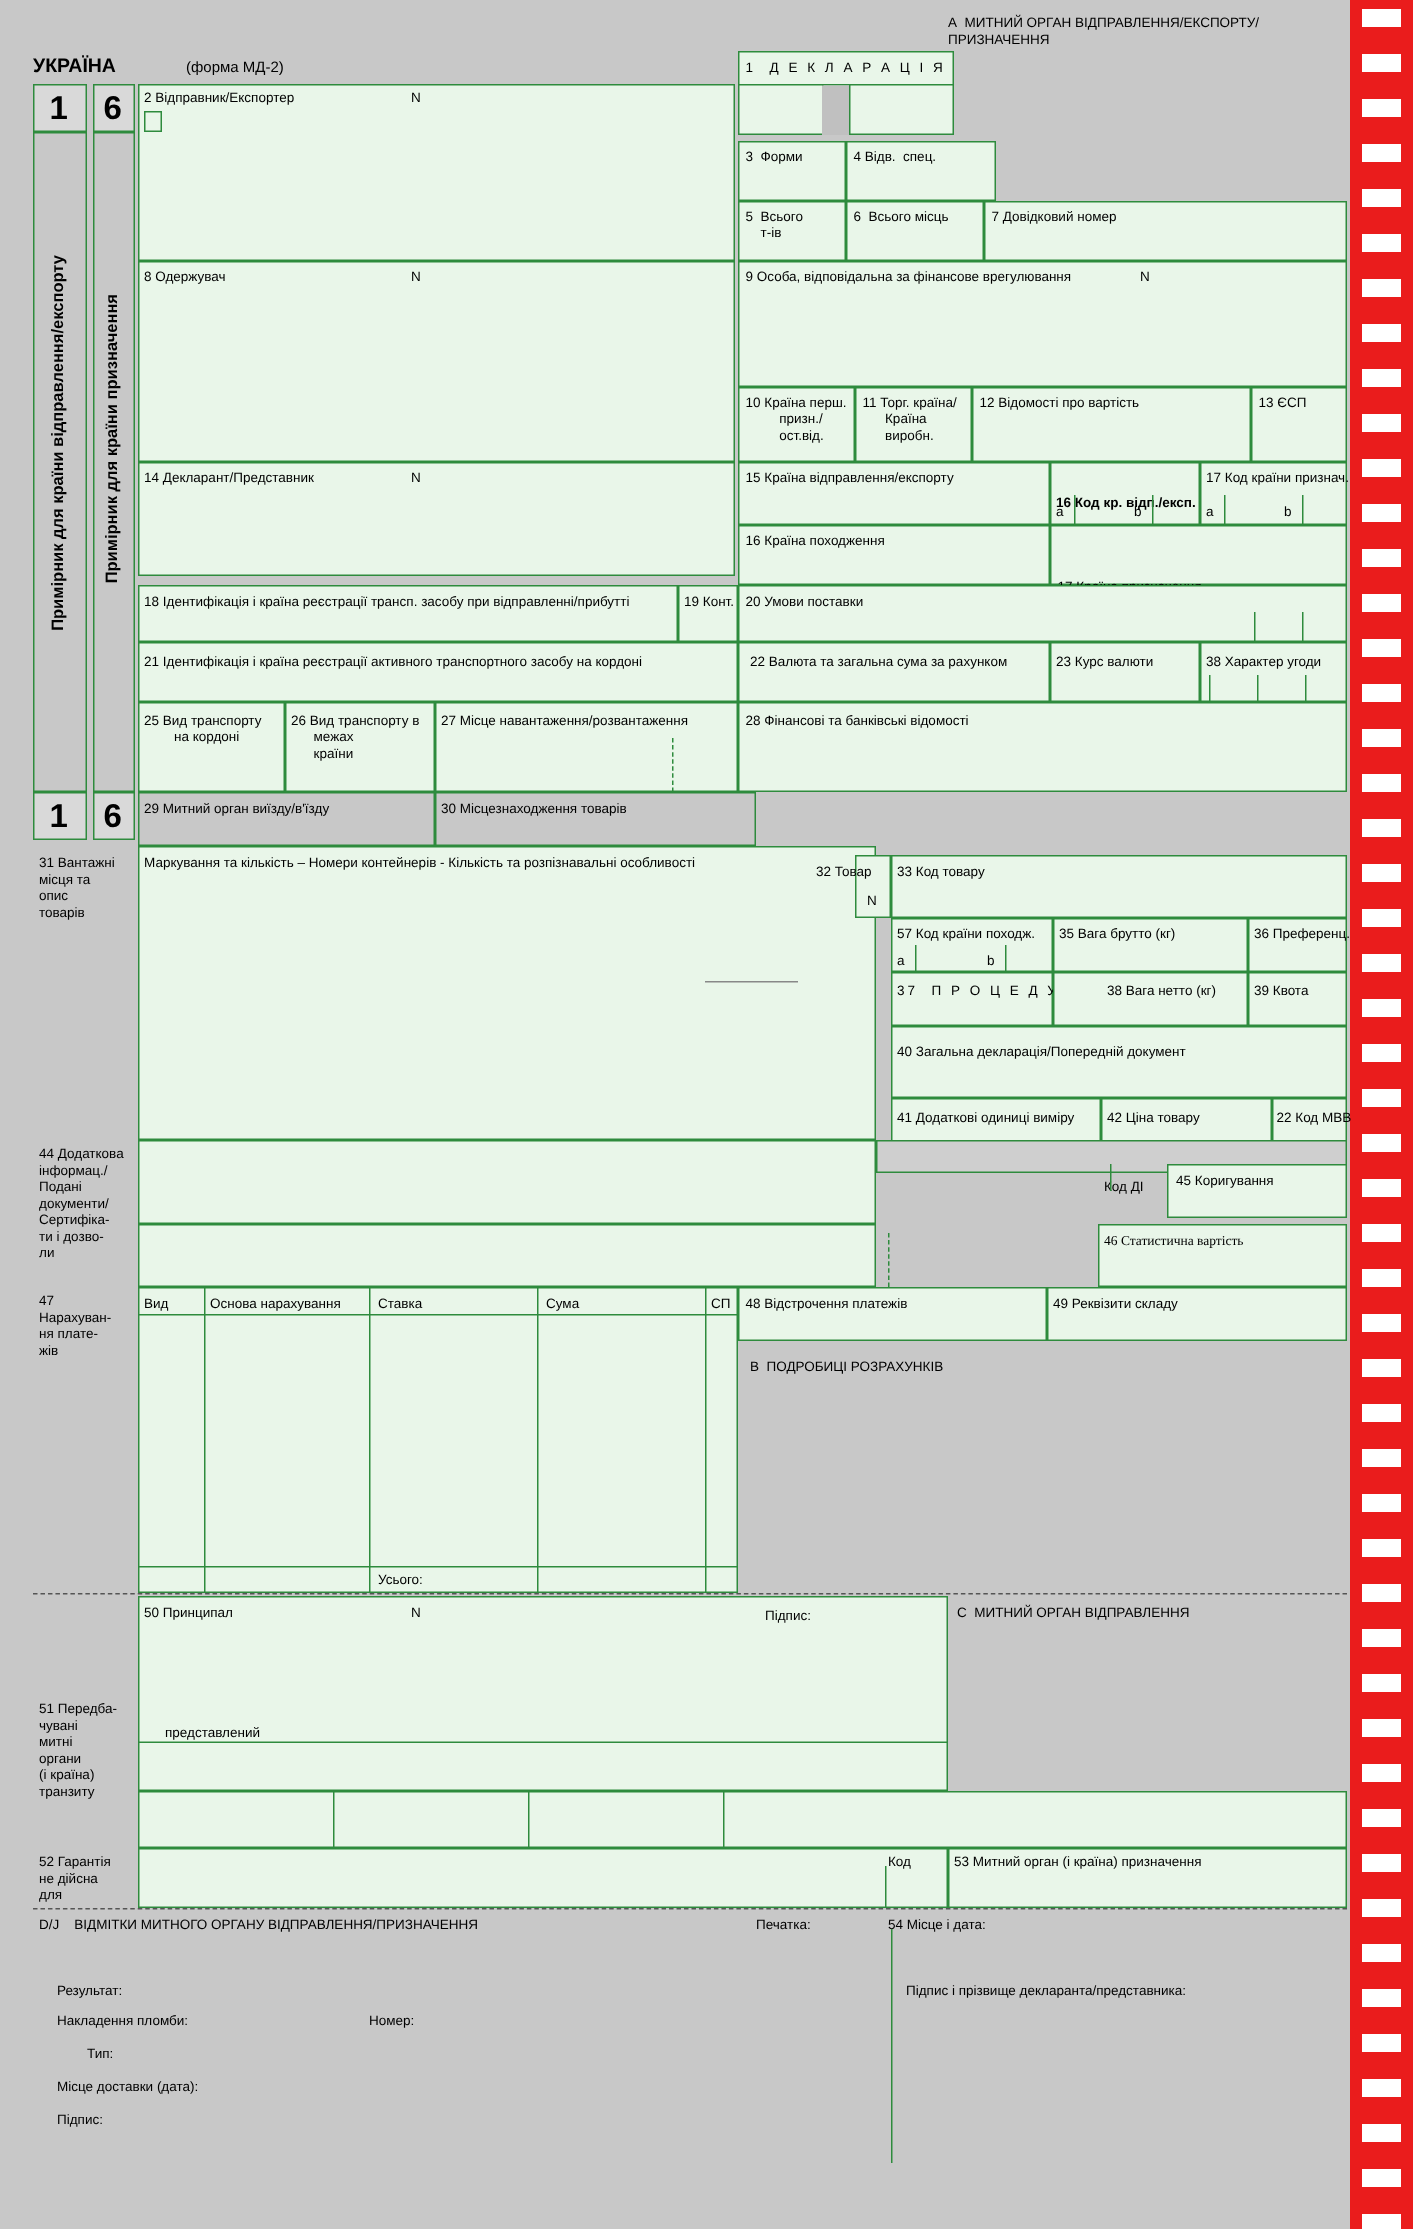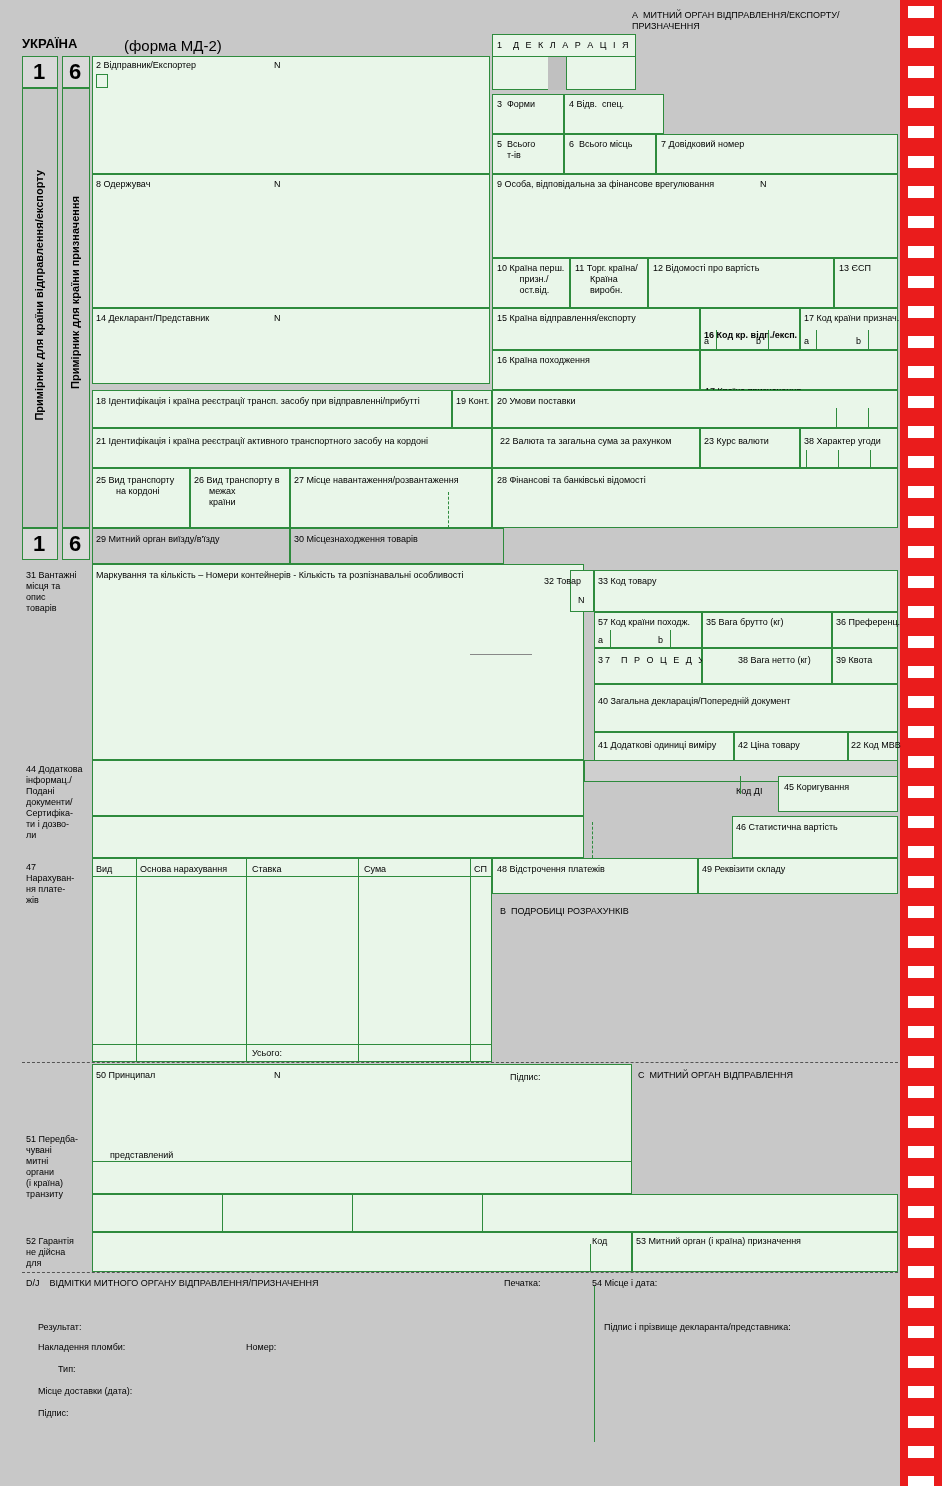--- a/index.html
+++ b/index.html
@@ -78,21 +78,21 @@
       <div class="hole" style="top:1296px"></div>
     <div class="hole" style="top:1326px"></div>
       <div class="hole" style="top:1356px"></div>
     <div class="hole" style="top:1386px"></div>
       <div class="hole" style="top:1416px"></div>
     <div class="hole" style="top:1446px"></div>
       <div class="hole" style="top:1476px"></div>
   </div>
 
   <div class="lbl b" style="left:22px;top:38px;font-size:13px;">УКРАЇНА</div>
-  <div class="lbl" style="left:124px;top:40px;font-size:15px;">(форма МД-2)</div>
+  <div class="lbl" style="left:124px;top:40px;font-size:10px;">(форма МД-2)</div>
   <div class="lbl" style="left:632px;top:10px;">А  МИТНИЙ ОРГАН ВІДПРАВЛЕННЯ/ЕКСПОРТУ/
 ПРИЗНАЧЕННЯ</div>
 
   <div class="boxg" style="left:22px;top:56px;width:36px;height:32px;background:#d9d9d9;"></div>
   <div class="big" style="left:33px;top:59px;">1</div>
   <div class="boxg" style="left:62px;top:56px;width:28px;height:32px;background:#d9d9d9;"></div>
   <div class="big" style="left:69px;top:59px;">6</div>
 
   <div class="boxg" style="left:22px;top:88px;width:36px;height:440px;background:#c8c8c8;border:1px solid #2e8b3d;"></div>
   <div class="vert" style="left:33px;top:170px;">Примірник для країни відправлення/експорту</div>
@@ -267,21 +267,21 @@
   <div class="box" style="left:92px;top:760px;width:492px;height:56px;"></div>
   <div class="box" style="left:584px;top:760px;width:314px;height:22px;background:#cfcfcf;"></div>
   <div class="lbl" style="left:736px;top:786px;">Код ДІ</div>
   <div class="thin" style="left:740px;top:776px;height:18px;"></div>
   <div class="box" style="left:778px;top:776px;width:120px;height:36px;"></div>
   <div class="lbl" style="left:784px;top:782px;">45 Коригування</div>
 
   <div class="box" style="left:92px;top:816px;width:492px;height:42px;"></div>
   <div class="dash" style="left:592px;top:822px;height:36px;"></div>
   <div class="box" style="left:732px;top:816px;width:166px;height:42px;"></div>
-  <div class="lbl" style="left:736px;top:822px;">46 Статистична вартість</div>
+  <div class="lbl" style="left:736px;top:822px;font-family:Liberation Serif, serif;">46 Статистична вартість</div>
 
   <div class="boxg" style="left:22px;top:858px;width:70px;height:204px;background:#c8c8c8;border:none;"></div>
   <div class="lbl" style="left:26px;top:862px;">47
 Нарахуван-
 ня плате-
 жів</div>
 
   <div class="box" style="left:92px;top:858px;width:400px;height:204px;"></div>
   <div class="line" style="left:92px;top:876px;width:400px;height:1px;"></div>
   <div class="line" style="left:136px;top:858px;width:1px;height:204px;"></div>

